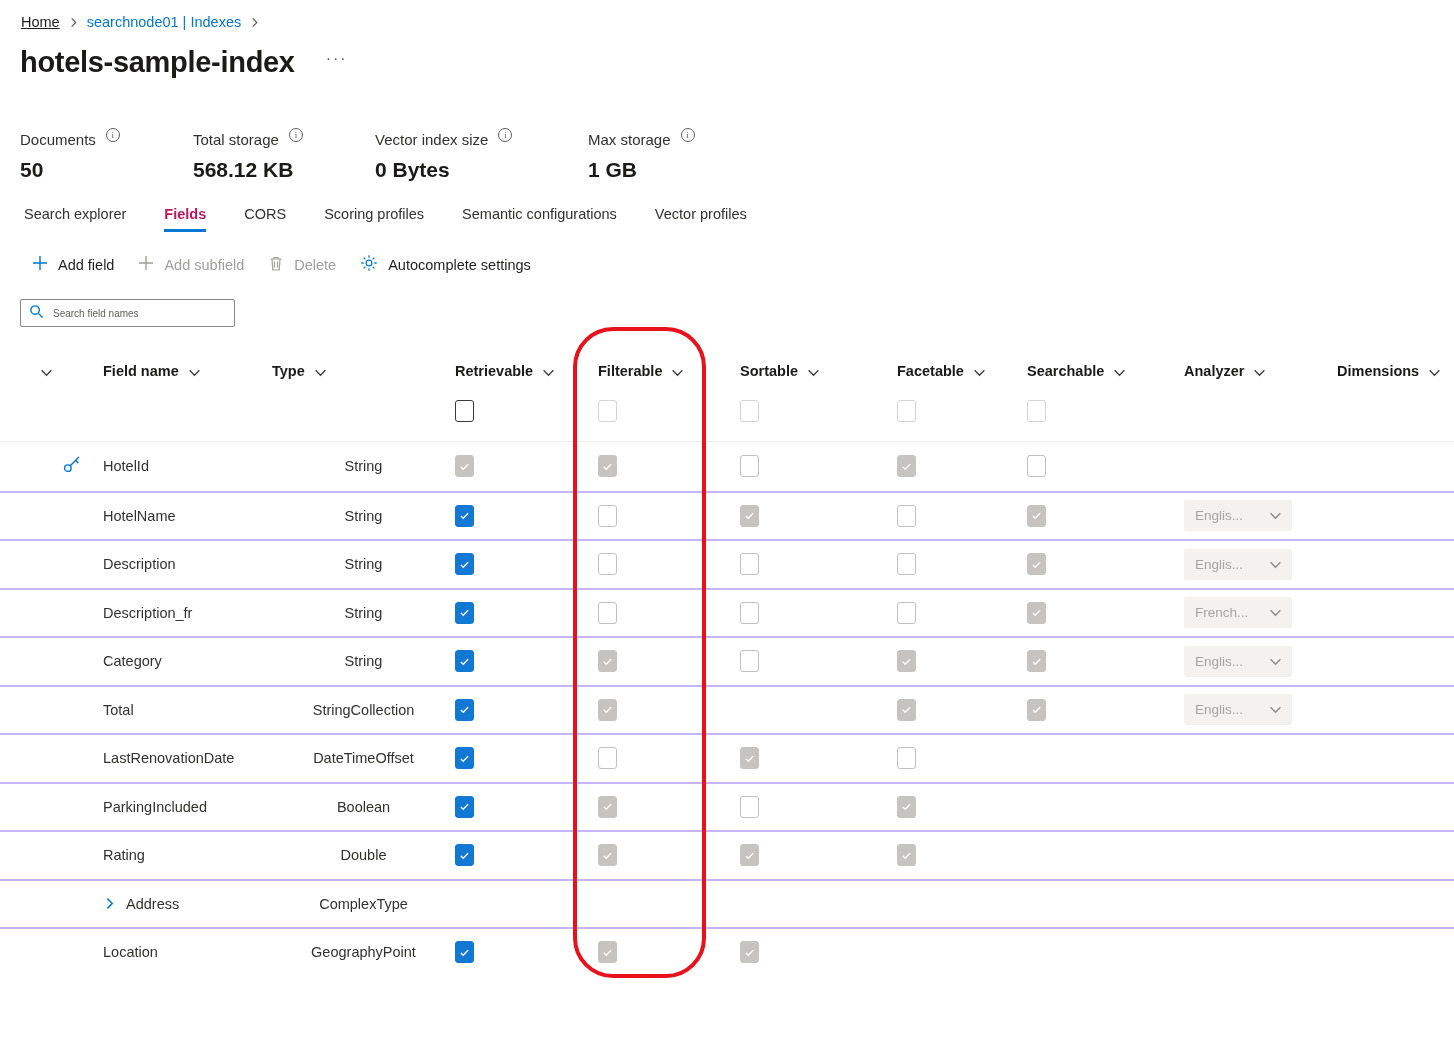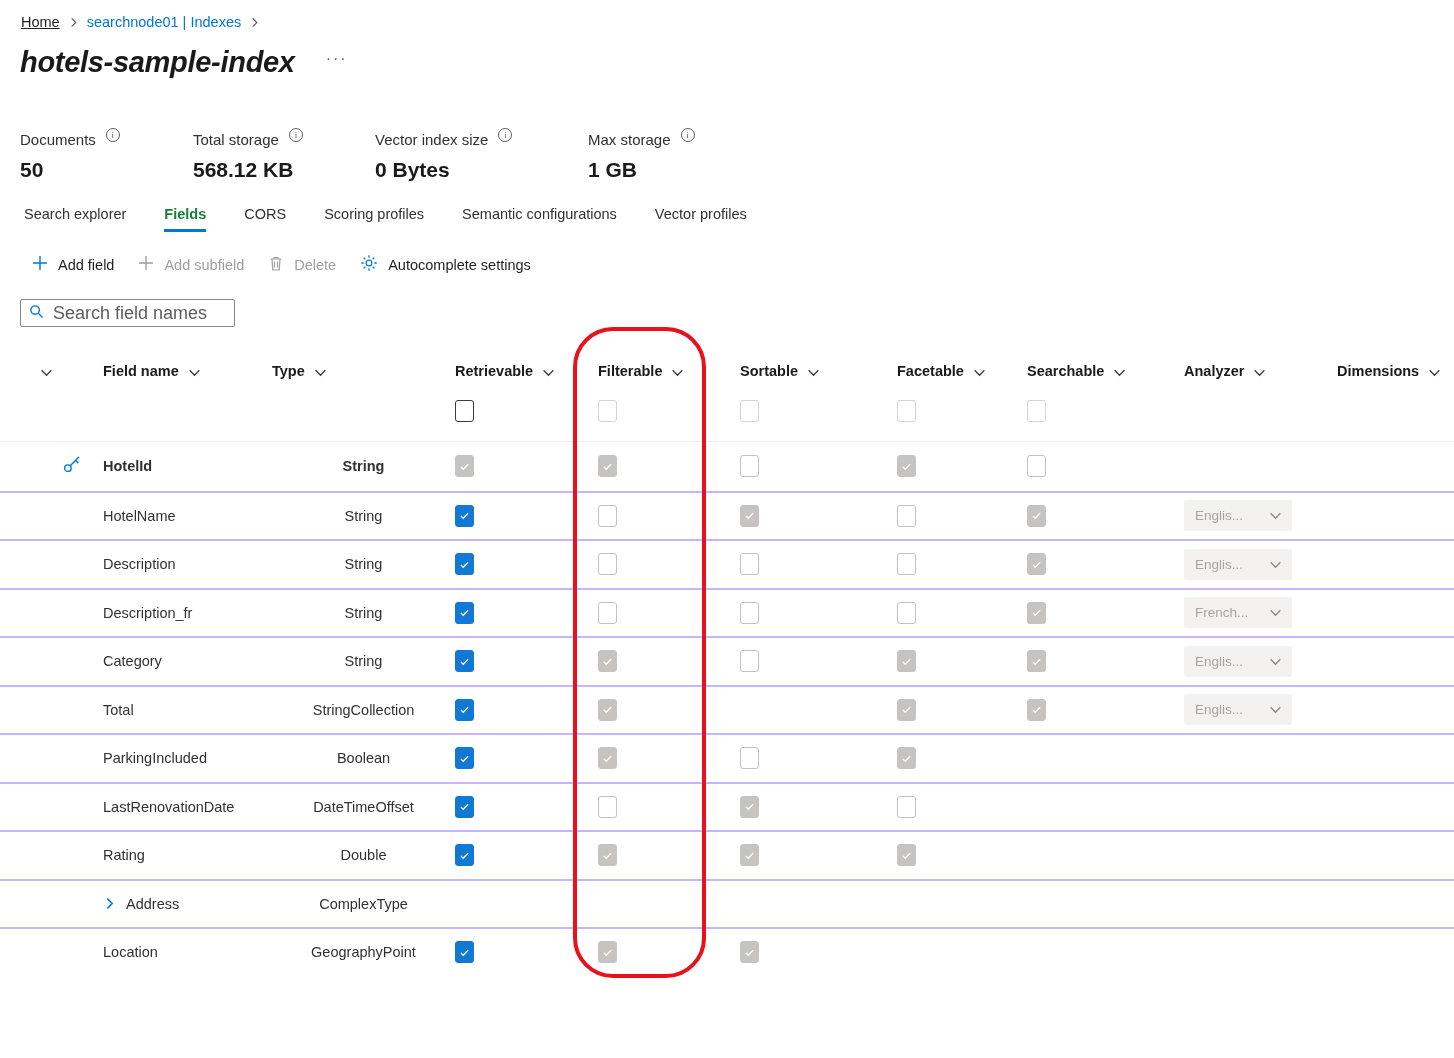--- a/index.html
+++ b/index.html
@@ -6,68 +6,68 @@
   html,body { width:1454px; height:1058px; background:#fff; overflow:hidden;
     font-family:"Liberation Sans","DejaVu Sans",sans-serif; color:#201f1e; }
 
   
   .breadcrumb { padding:14px 0 0 21px; font-size:14.5px; display:flex; align-items:center; gap:8px; }
   .crumb-home { color:#1f1f1f; text-decoration:underline; cursor:pointer; }
   .crumb-link { color:#0078d4; cursor:pointer; }
   .crumb-sep { color:#605e5c; display:inline-flex; }
 
   
-  .title-row { padding:16px 0 0 20px; display:flex; align-items:center; gap:31px;font-style:italic; }
+  .title-row { padding:16px 0 0 20px; display:flex; align-items:center; gap:31px; }
   .page-title { font-size:29px; font-weight:700; letter-spacing:-0.3px; color:#1b1a19; }
   .more-btn { color:#605e5c; font-size:16px; letter-spacing:2px; cursor:pointer; padding-bottom:8px; }
 
   
   .stats { display:flex; padding:52px 0 0 20px; }
   .stat { position:relative; }
   .stat:nth-child(1){ width:173px; } .stat:nth-child(2){ width:182px; } .stat:nth-child(3){ width:213px; }
   .stat-label-row { display:flex; align-items:flex-start; gap:10px; font-size:15px; color:#323130; }
   .info-icon { width:14px; height:14px; border:1px solid #605e5c; border-radius:50%;
     font-size:9px; color:#605e5c; display:flex; align-items:center; justify-content:center;
     margin-top:-3px; font-family:"Liberation Serif",serif; }
   .stat-value { font-size:21px; font-weight:700; color:#1b1a19; margin-top:10px; }
 
   
   .tabs { display:flex; gap:38px; padding:24px 0 0 24px; font-size:14.5px; }
   .tab { color:#323130; padding-bottom:10px; cursor:pointer; position:relative; }
-  .tab.active { font-weight:700; color:#15803d; }
+  .tab.active { font-weight:700; color:#be185d; }
   .tab.active::after { content:""; position:absolute; left:0; right:0; bottom:0; height:3px; background:#0078d4; }
 
   
   .toolbar { display:flex; gap:24px; padding:22px 0 0 32px; font-size:14.5px; align-items:center; }
   .tool { display:flex; align-items:center; gap:10px; cursor:pointer; }
   .tool.disabled { cursor:default; }
   .tool .lbl { color:#201f1e; }
   .tool.disabled .lbl { color:#a19f9d; }
 
   
   .searchbox { margin:24px 0 0 20px; width:215px; height:28px; border:1px solid #8a8886;
     border-radius:2px; display:flex; align-items:center; gap:9px; padding:0 8px; }
-  .searchbox input { border:none; outline:none; font-size:18px; color:#3b82f6; width:100%;
+  .searchbox input { border:none; outline:none; font-size:10px; color:#3b82f6; width:100%;
     font-family:inherit; background:transparent; }
   .searchbox input::placeholder { color:#605e5c; }
 
   
   .table { margin-top:26px; position:relative; }
   .grid-row { display:grid; padding-left:20px;
     grid-template-columns:83px 169px 183px 143px 142px 157px 130px 157px 153px 1fr;
     align-items:center;text-align:center; }
   .thead { height:36px; font-weight:700; font-size:14.5px; color:#1b1a19; }
   .hcell { display:flex; align-items:center; gap:9px; }
   .hcell .clip { max-width:84px; overflow:hidden; white-space:nowrap; }
   .chev { display:inline-flex; margin-top:2px; }
   .selectall-row { height:44px; }
   .subline { height:0; border-bottom:1px solid #f0efee; margin-top:8px; }
 
   .trow { height:48.5px; border-top:2px solid #c4b5fd; font-size:14.5px; color:#323130; }
-  .trow:first-child { border-top:none;font-weight:bold; }
+  .trow:first-child { border-top:none; }
   .cell-name { display:flex; align-items:center; gap:10px; }
 
   .cb { width:19px; height:22px; border-radius:3px; display:flex; align-items:center;
     justify-content:center; }
   .cb-off { background:#fff; border:1px solid #c3c1bf; cursor:pointer; }
   .cb-off-strong { background:#fff; border:1.6px solid #3b3a39; cursor:pointer; }
   .cb-off-light { background:#fff; border:1px solid #d6d4d2; cursor:pointer; }
   .cb-gray { background:#c6c4c2; border:1px solid #c6c4c2; }
   .cb-on { background:#1179d4; border:1px solid #1179d4; cursor:pointer; }
 
@@ -556,20 +556,50 @@
                 <path d="M1.5 4 6 8.5 10.5 4" fill="none" stroke="#8a8886" stroke-width="1.2"></path>
               </svg>
             </span>
           </div>
         </div>
         <div></div>
       </div>
       <div class="grid-row trow">
         <div style="padding-left: 20px;"></div>
         <div class="cell-name">
+          <span>LastRenovationDate</span>
+        </div>
+        <div>DateTimeOffset</div>
+        <div>
+          <div class="cb cb-on">
+            <svg viewBox="0 0 12 12" width="11" height="11">
+              <path d="M2 6.4l2.6 2.6L10 3.4" fill="none" stroke="#fff" stroke-width="1.5"></path>
+            </svg>
+          </div>
+        </div>
+        <div>
+          <div class="cb cb-off"></div>
+        </div>
+        <div>
+          <div class="cb cb-gray">
+            <svg viewBox="0 0 12 12" width="11" height="11">
+              <path d="M2 6.4l2.6 2.6L10 3.4" fill="none" stroke="#fff" stroke-width="1.5"></path>
+            </svg>
+          </div>
+        </div>
+        <div>
+          <div class="cb cb-off"></div>
+        </div>
+        <div></div>
+        <div></div>
+        <div></div>
+      </div>
+      <div class="grid-row trow">
+        <div style="padding-left: 20px;"></div>
+        <div class="cell-name">
           <span>ParkingIncluded</span>
         </div>
         <div>Boolean</div>
         <div>
           <div class="cb cb-on">
             <svg viewBox="0 0 12 12" width="11" height="11">
               <path d="M2 6.4l2.6 2.6L10 3.4" fill="none" stroke="#fff" stroke-width="1.5"></path>
             </svg>
           </div>
         </div>
@@ -582,50 +612,20 @@
         </div>
         <div>
           <div class="cb cb-off"></div>
         </div>
         <div>
           <div class="cb cb-gray">
             <svg viewBox="0 0 12 12" width="11" height="11">
               <path d="M2 6.4l2.6 2.6L10 3.4" fill="none" stroke="#fff" stroke-width="1.5"></path>
             </svg>
           </div>
-        </div>
-        <div></div>
-        <div></div>
-        <div></div>
-      </div>
-      <div class="grid-row trow">
-        <div style="padding-left: 20px;"></div>
-        <div class="cell-name">
-          <span>LastRenovationDate</span>
-        </div>
-        <div>DateTimeOffset</div>
-        <div>
-          <div class="cb cb-on">
-            <svg viewBox="0 0 12 12" width="11" height="11">
-              <path d="M2 6.4l2.6 2.6L10 3.4" fill="none" stroke="#fff" stroke-width="1.5"></path>
-            </svg>
-          </div>
-        </div>
-        <div>
-          <div class="cb cb-off"></div>
-        </div>
-        <div>
-          <div class="cb cb-gray">
-            <svg viewBox="0 0 12 12" width="11" height="11">
-              <path d="M2 6.4l2.6 2.6L10 3.4" fill="none" stroke="#fff" stroke-width="1.5"></path>
-            </svg>
-          </div>
-        </div>
-        <div>
-          <div class="cb cb-off"></div>
         </div>
         <div></div>
         <div></div>
         <div></div>
       </div>
       <div class="grid-row trow">
         <div style="padding-left: 20px;"></div>
         <div class="cell-name">
           <span>Rating</span>
         </div>

